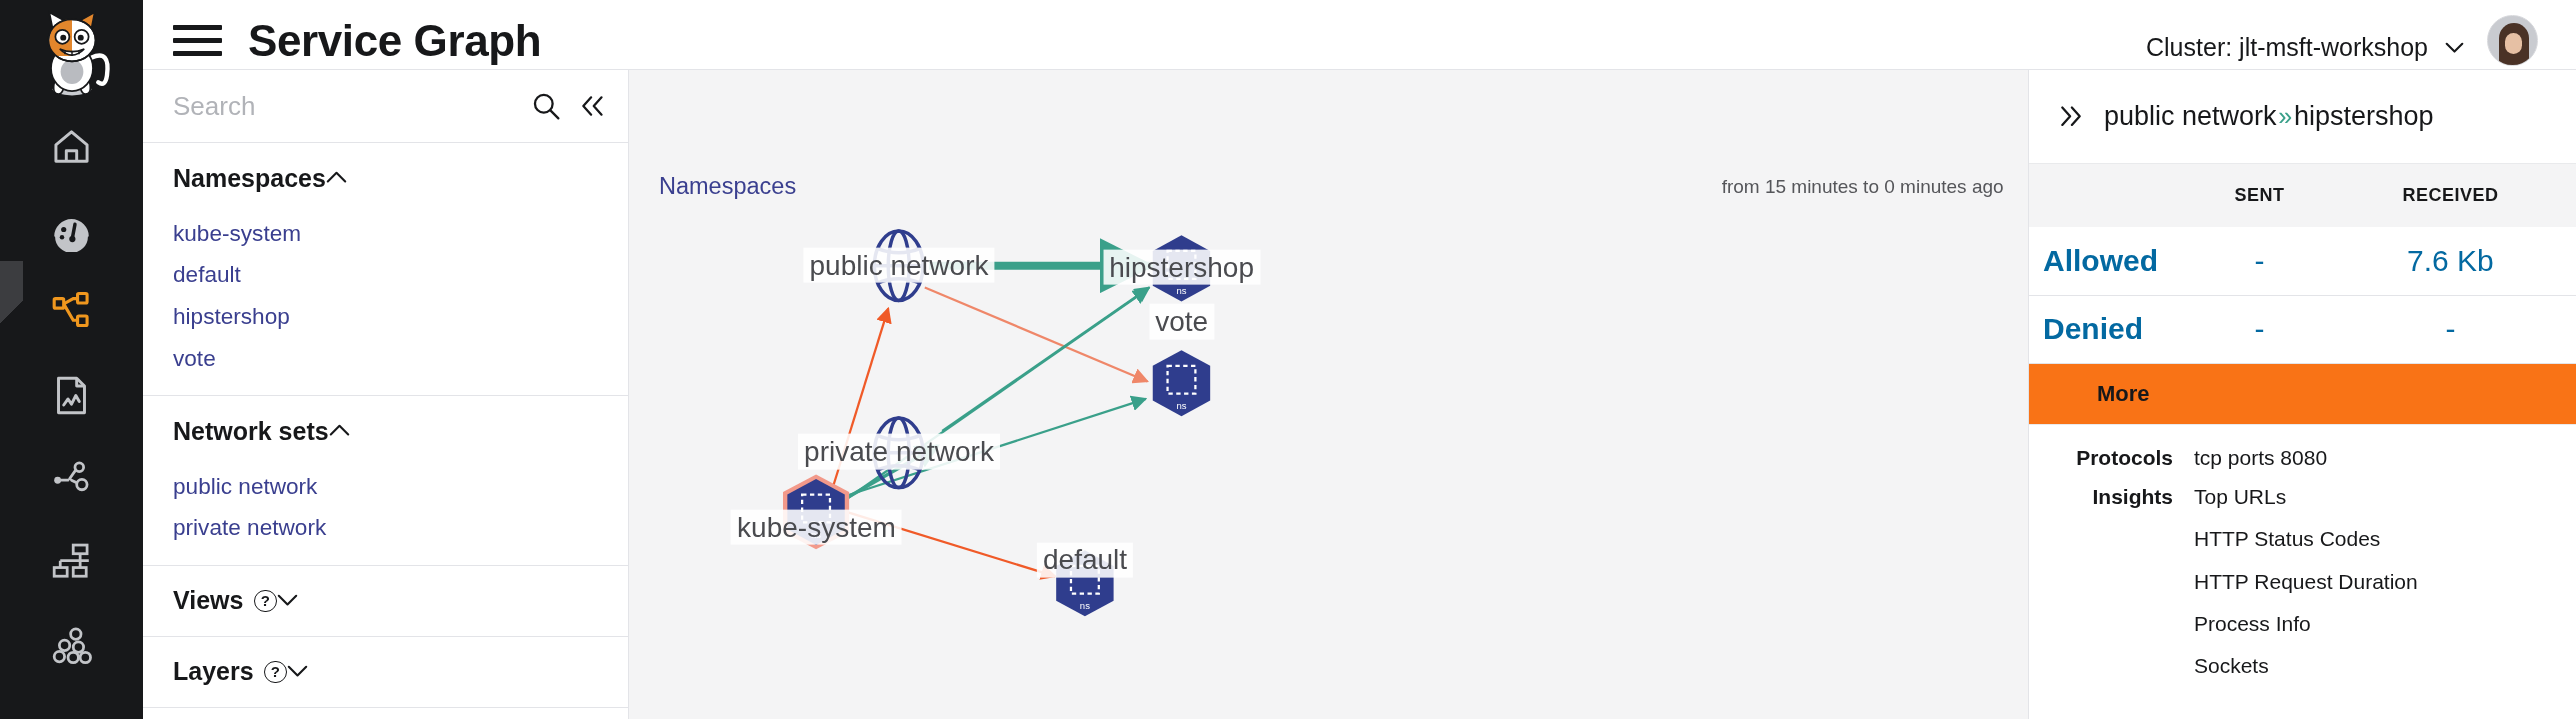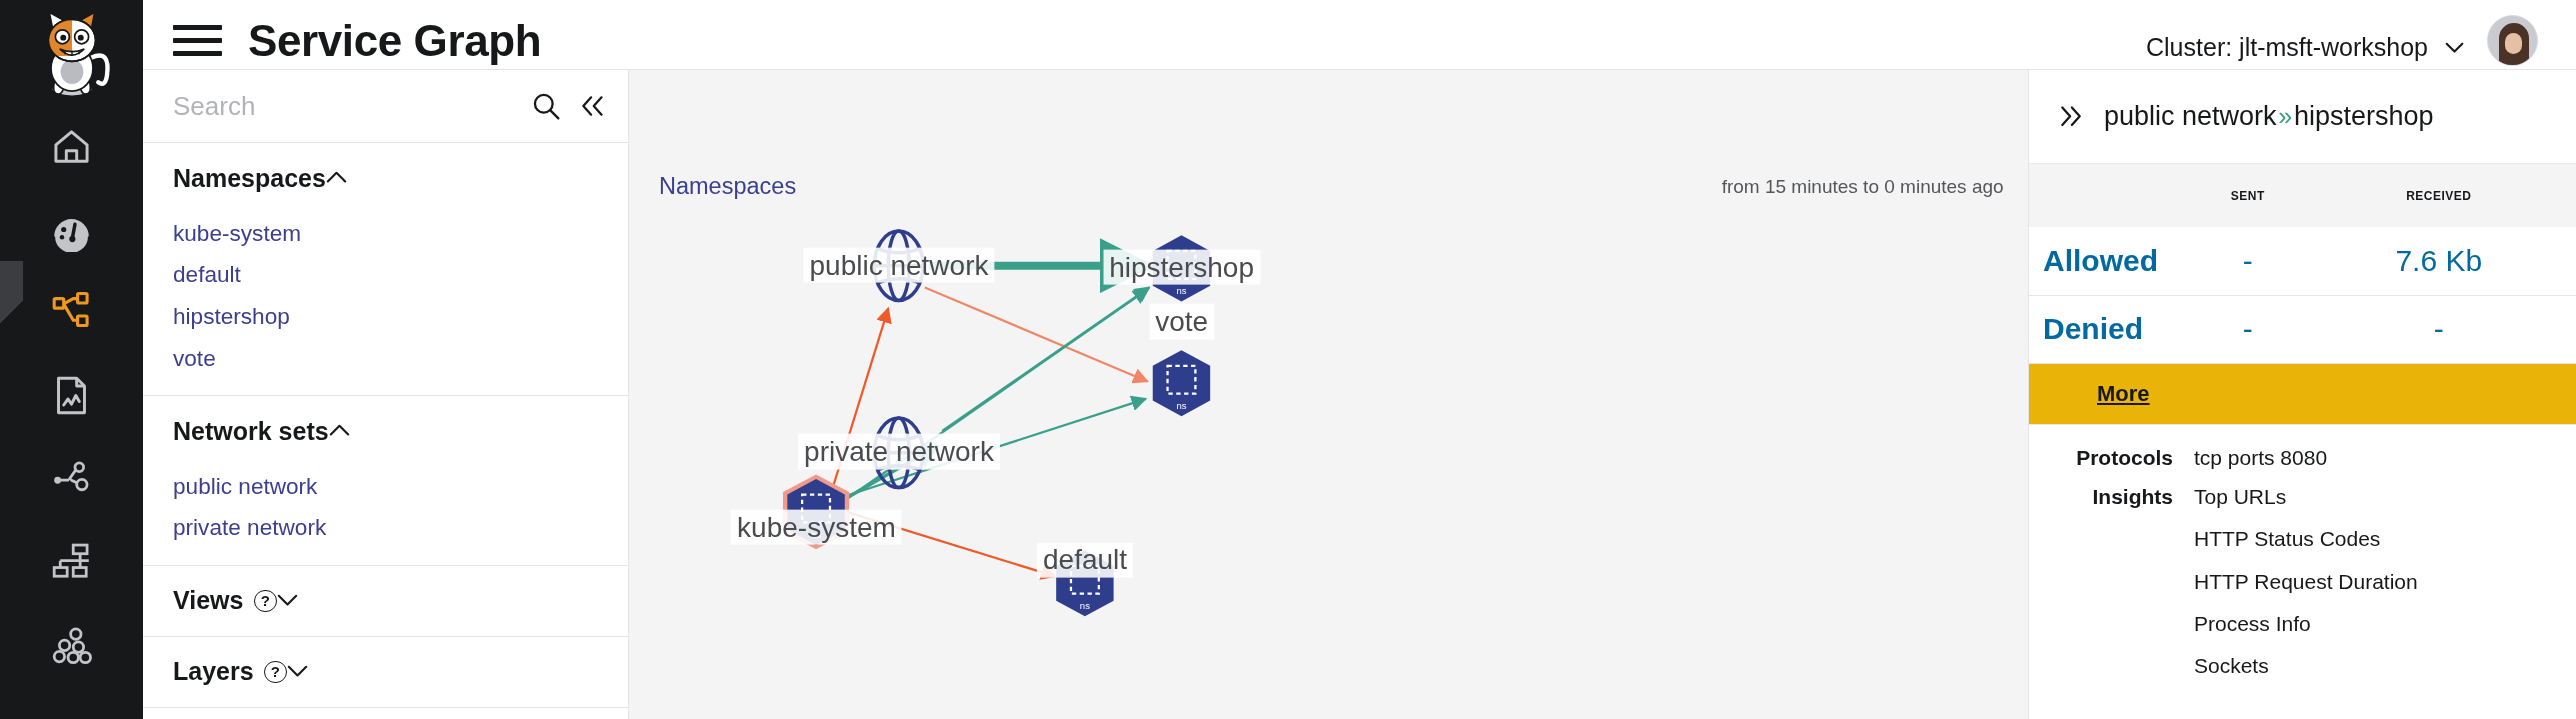--- a/index.html
+++ b/index.html
@@ -163,34 +163,34 @@
     display: flex; align-items: center; gap: 19px;
     padding: 0 22.6px 0 28px;
     border-bottom: 0.9px solid #e9eaec;
   }
   .detail-title {
     font-size: 27px; color: #17181a; display: flex; align-items: center; white-space: nowrap;
   }
   .sep-chev { color: #3aa08a; font-size: 25px; margin: 0 1.7px; }
   .dtable { width: 100%; border-collapse: collapse; }
   .dtable th {
-    background: #f4f4f5; font-size: 12px; font-weight: bold; color: #17181a;
+    background: #f4f4f5; font-size: 18px; font-weight: bold; color: #17181a;
     letter-spacing: 0.5px; height: 63px; text-align: center;
   }
   .dtable th.blank { width: 165px; }
   .dtable td {
     height: 68px; font-size: 30px; color: #0369a1; text-align: center;
     border-bottom: 1.7px solid #e3e4e8;
   }
   .dtable td.rowlabel { font-weight: bold; text-align: left; padding-left: 14px; width: 165px; }
   .more-bar {
-    background: #eab308; height: 61px;
+    background: #f97316; height: 61px;
     display: flex; align-items: center; padding-left: 68px;
     font-size: 22px; font-weight: bold; color: #17181a;
-    border-bottom: 0.9px solid #e9eaec; cursor: pointer; text-decoration: underline;
+    border-bottom: 0.9px solid #e9eaec; cursor: pointer;
   }
   .more-body { padding-top: 21px; }
   .kv { display: flex; margin-bottom: 15.7px; }
   .kv-key {
     width: 165px; flex: 0 0 165px; text-align: right; padding-right: 21px;
     font-size: 21px; font-weight: bold; color: #17181a;
   }
   .kv-vals { display: flex; flex-direction: column; gap: 18.3px; }
   .kv-val { font-size: 21px; color: #17181a; cursor: pointer; white-space: nowrap; }
   .kv-val.static { cursor: default; }

